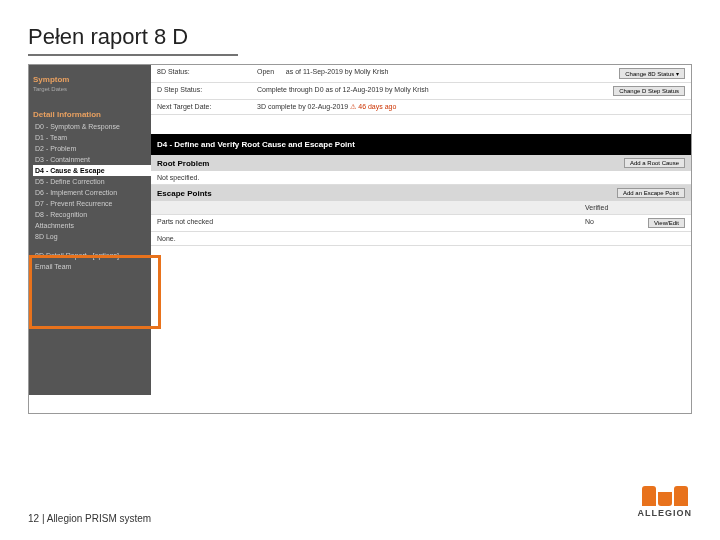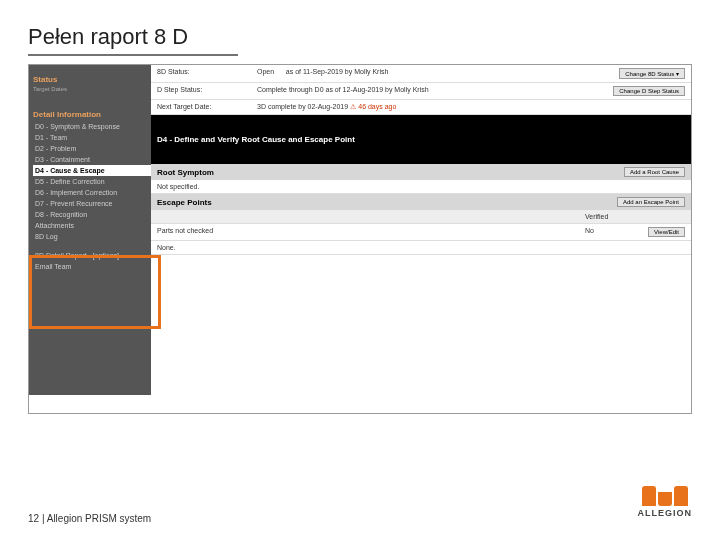--- a/index.html
+++ b/index.html
@@ -12,21 +12,21 @@
   .exit-btn { background: #ddd; color: #000; font-size: 8px; padding: 1px 6px; border: 1px solid #888; cursor: pointer; }
   .app-body { display: flex; height: calc(100% - 18px); }
   .sidebar { background: #555; width: 122px; color: #ccc; font-size: 7px; padding: 6px 0 6px 4px; }
   .side-heading { color: #e8a060; font-weight: bold; font-size: 8px; margin: 4px 0 2px 0; filter: blur(0.3px); }
   .side-sub { color: #aaa; font-size: 6px; margin-bottom: 6px; filter: blur(0.4px); }
   .side-item { color: #ccc; font-size: 7px; padding: 2px 2px; filter: blur(0.3px); cursor: pointer; }
   .side-item.active { background: #fff; color: #000; filter: none; font-weight: bold; }
   .side-gap { height: 8px; }
   .highlight-box { position: absolute; border: 3px solid #e8721c; left: 0; top: 190px; width: 132px; height: 74px; pointer-events: none; z-index: 10; }
   .main { flex: 1; background: #fff; overflow-y: auto; font-size: 7px; }
-  .section-bar { background: #000; color: #fff; font-size: 8px; font-weight: bold; padding: 20px 6px; display: flex; justify-content: space-between; align-items: center; }
+  .section-bar { background: #000; color: #fff; font-size: 8px; font-weight: bold; padding: 6px 6px; display: flex; justify-content: space-between; align-items: center; margin-top: 19px; }
   .sub-bar { background: #d7d7d7; color: #000; font-size: 8px; font-weight: bold; padding: 3px 6px; display: flex; justify-content: space-between; align-items: center; }
   .row { display: flex; padding: 3px 6px; border-bottom: 1px solid #ddd; font-size: 7px; color: #333; }
   .row .label { width: 100px; filter: blur(0.2px); }
   .row .value { flex: 1; filter: blur(0.2px); }
   .small-btn { background: #e5e5e5; border: 1px solid #999; font-size: 6px; padding: 1px 5px; cursor: pointer; filter: blur(0.2px); }
   .warn-icon { color: #e8a020; }
   .warn-text { color: #cc3300; }
   .footer { position: absolute; bottom: 16px; left: 28px; font-size: 10px; color: #333; }
   .logo { position: absolute; bottom: 22px; right: 28px; text-align: center; }
   .logo-mark { display: flex; gap: 2px; justify-content: center; }
@@ -41,21 +41,21 @@
 
 <div class="slide">
   <h1 class="title">Pełen raport 8 D</h1>
 
   <div class="app">
     <div class="highlight-box"></div>
 
 
     <div class="app-body">
       <div class="sidebar">
-        <div class="side-heading">Status</div>
+        <div class="side-heading">Symptom</div>
         <div class="side-sub">Target Dates</div>
         <div class="side-gap"></div>
         <div class="side-heading">Detail Information</div>
         <div class="side-item">D0 - Symptom &amp; Response</div>
         <div class="side-item">D1 - Team</div>
         <div class="side-item">D2 - Problem</div>
         <div class="side-item">D3 - Containment</div>
         <div class="side-item active">D4 - Cause &amp; Escape</div>
         <div class="side-item">D5 - Define Correction</div>
         <div class="side-item">D6 - Implement Correction</div>
@@ -93,21 +93,21 @@
             <span class="warn-icon"></span>
             <span class="warn-text">⚠ 46 days ago</span>
           </div>
         </div>
 
         <div class="section-bar">
           <span>D4 - Define and Verify Root Cause and Escape Point</span>
         </div>
 
         <div class="sub-bar">
-          <span>Root Symptom</span>
+          <span>Root Problem</span>
           <button class="small-btn">Add a Root Cause</button>
         </div>
         <div class="row">
           <div class="value">Not specified.</div>
         </div>
 
         <div class="sub-bar">
           <span>Escape Points</span>
           <button class="small-btn">Add an Escape Point</button>
         </div>

